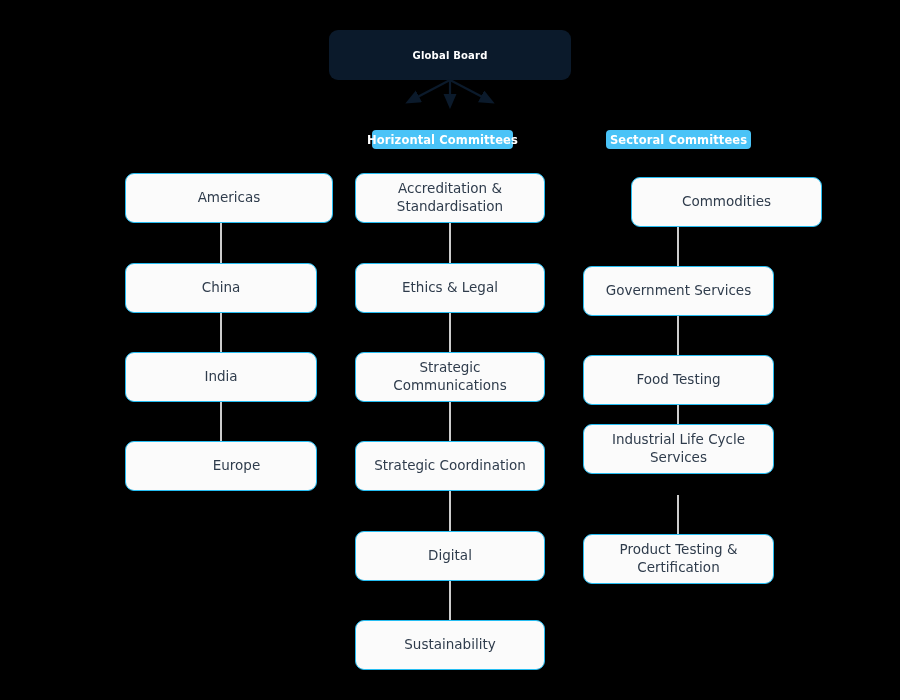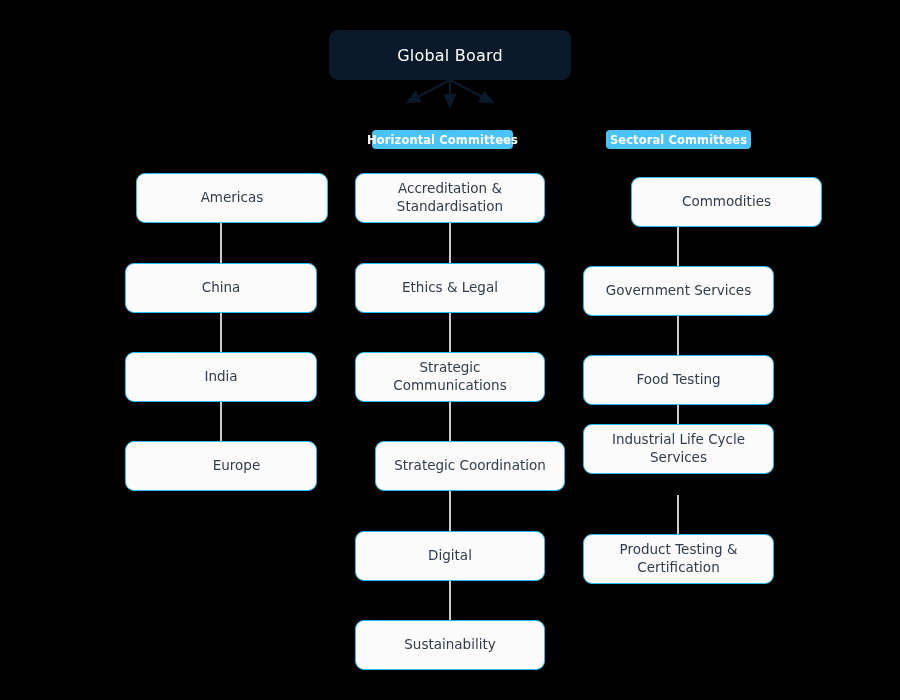--- a/index.html
+++ b/index.html
@@ -30,22 +30,22 @@
     left: 329px;
     top: 30px;
     width: 242px;
     height: 50px;
     background: #0b1a2b;
     border-radius: 9px;
     display: flex;
     align-items: center;
     justify-content: center;
     color: #ffffff;
-    font-size: 16px;
-    font-weight: normal;
+    font-size: 10px;
+    font-weight: bold;
     letter-spacing: 0.2px;
   }
 
   
   .fanout {
     position: absolute;
     left: 0;
     top: 0;
     width: 900px;
     height: 700px;
@@ -112,21 +112,21 @@
     </defs>
 
     <line x1="450" y1="80" x2="408" y2="102" stroke="#0b1a2b" stroke-width="2.2" marker-end="url(#arrowhead)"></line>
 
     <line x1="450" y1="80" x2="450" y2="106" stroke="#0b1a2b" stroke-width="2.2" marker-end="url(#arrowhead)"></line>
 
     <line x1="450" y1="80" x2="492" y2="102" stroke="#0b1a2b" stroke-width="2.2" marker-end="url(#arrowhead)"></line>
   </svg>
 
 
-  <div class="node" style="left:136px; top:173px; width:192px;text-align:right;">
+  <div class="node" style="left:125px; top:173px; width:208px;text-align:right;">
     <span>Americas</span>
   </div>
   <div class="connector" style="left:220px; top:223px; height:40px;"></div>
 
   <div class="node" style="left:125px; top:263px; width:192px;">
     <span>China</span>
   </div>
   <div class="connector" style="left:220px; top:313px; height:39px;"></div>
 
   <div class="node" style="left:125px; top:352px; width:192px;">
@@ -148,21 +148,21 @@
   <div class="node" style="left:355px; top:263px; width:190px;">
     <span>Ethics &amp; Legal</span>
   </div>
   <div class="connector" style="left:449px; top:313px; height:39px;"></div>
 
   <div class="node" style="left:355px; top:352px; width:190px;">
     <span>Strategic Communications</span>
   </div>
   <div class="connector" style="left:449px; top:402px; height:39px;"></div>
 
-  <div class="node" style="left:355px; top:441px; width:190px;margin-left:20px;">
+  <div class="node" style="left:355px; top:441px; width:190px;">
     <span>Strategic Coordination</span>
   </div>
   <div class="connector" style="left:449px; top:491px; height:40px;"></div>
 
   <div class="node" style="left:355px; top:531px; width:190px;">
     <span>Digital</span>
   </div>
   <div class="connector" style="left:449px; top:581px; height:39px;"></div>
 
   <div class="node" style="left:355px; top:620px; width:190px;">

